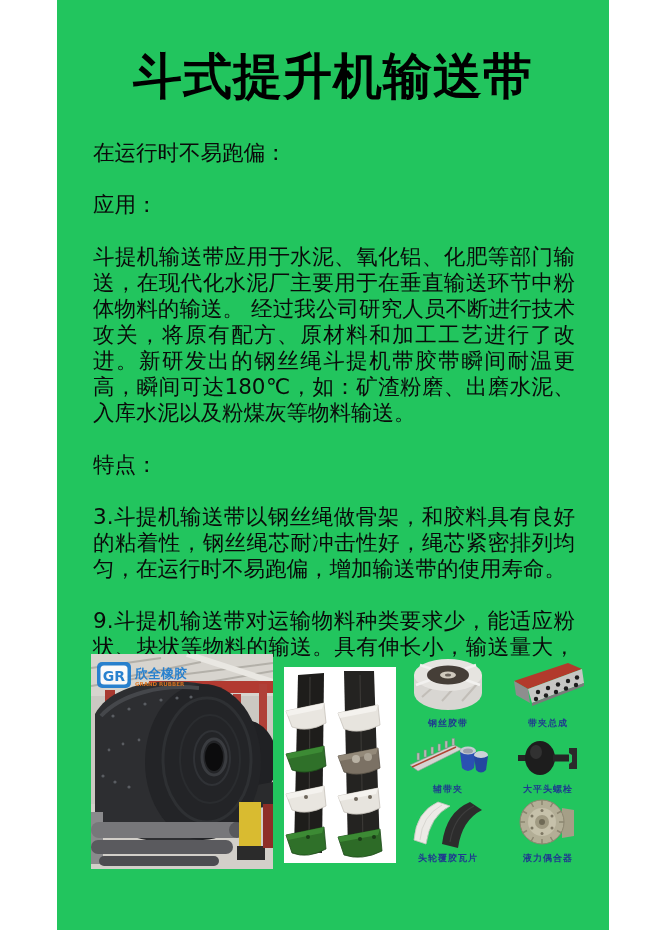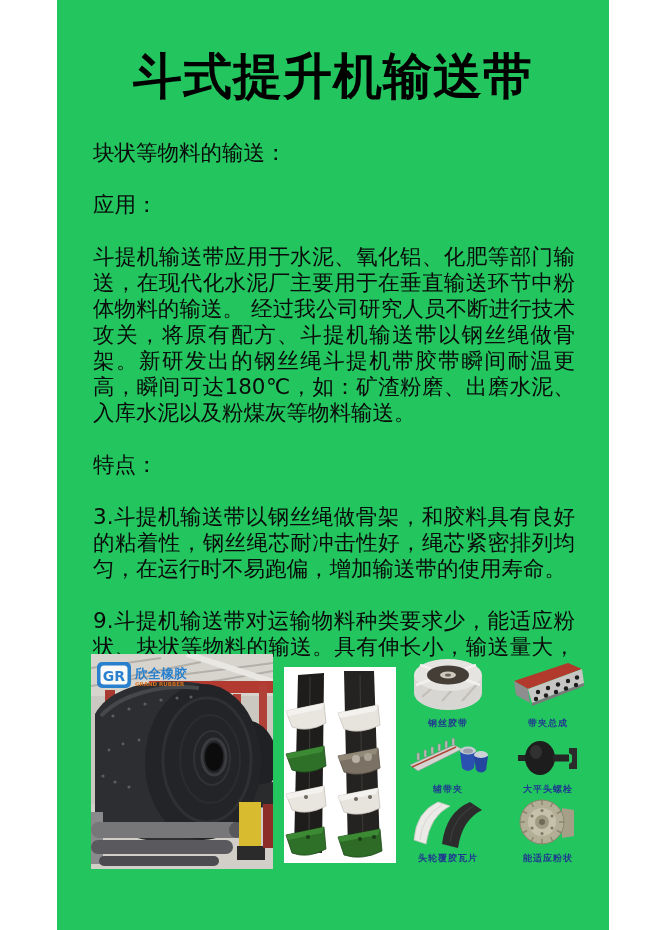--- a/index.html
+++ b/index.html
@@ -43,23 +43,23 @@
   svg text { font-family:"DejaVu Sans", sans-serif; }
 </style>
 </head>
 <body>
 
 <div class="page">
 
   <h1 class="title">斗式提升机输送带</h1>
 
   <div class="content">
-    <p>块状等物料的输送：</p>
+    <p>在运行时不易跑偏：</p>
     <p>应用：</p>
-    <p>斗提机输送带应用于水泥、氧化铝、化肥等部门输送，在现代化水泥厂主要用于在垂直输送环节中粉体物料的输送。 经过我公司研究人员不断进行技术攻关，将原有配方、斗提机输送带以钢丝绳做骨架。新研发出的钢丝绳斗提机带胶带瞬间耐温更高，瞬间可达180℃，如：矿渣粉磨、出磨水泥、入库水泥以及粉煤灰等物料输送。</p>
+    <p>斗提机输送带应用于水泥、氧化铝、化肥等部门输送，在现代化水泥厂主要用于在垂直输送环节中粉体物料的输送。 经过我公司研究人员不断进行技术攻关，将原有配方、原材料和加工工艺进行了改进。新研发出的钢丝绳斗提机带胶带瞬间耐温更高，瞬间可达180℃，如：矿渣粉磨、出磨水泥、入库水泥以及粉煤灰等物料输送。</p>
     <p>特点：</p>
     <p>3.斗提机输送带以钢丝绳做骨架，和胶料具有良好的粘着性，钢丝绳芯耐冲击性好，绳芯紧密排列均匀，在运行时不易跑偏，增加输送带的使用寿命。</p>
     <p>9.斗提机输送带对运输物料种类要求少，能适应粉状、块状等物料的输送。具有伸长小，输送量大，运行平稳等优点。</p>
   </div>
 
   <div class="photo-left">
     <svg viewBox="0 0 182 215" width="182" height="215">
       <rect width="182" height="215" fill="#cbc8c2"></rect>
       <rect width="182" height="42" fill="#d7d4ce"></rect>
       <path d="M0,14 L70,4 M30,24 L110,8 M80,22 L182,9 M0,32 L60,22 M118,28 L182,17" stroke="#b3b0a9" stroke-width="2" fill="none"></path>
@@ -289,21 +289,21 @@
                 <circle cx="44" cy="20" r="1.5"></circle>
                 <circle cx="44" cy="32" r="1.5"></circle>
               <circle cx="34" cy="37.5" r="1.5"></circle>
                 <circle cx="24" cy="32" r="1.5"></circle>
                 <circle cx="24" cy="20" r="1.5"></circle>
             </g>
             <circle cx="34" cy="26" r="7" fill="#a09a82"></circle>
             <circle cx="34" cy="26" r="3" fill="#6f6a56"></circle>
           </svg>
         </div>
-        <span class="thumb-label">能适应粉状</span>
+        <span class="thumb-label">液力偶合器</span>
       </div>
       <div class="grid-cell">
         <div class="thumb-box">
           <svg viewBox="0 0 80 52" width="80" height="52">
             <path d="M4,42 L66,38 L76,48 L12,52 Z" fill="#e9e8e4" stroke="#c2c1bd" stroke-width="0.6"></path>
             <rect x="14" y="4" width="9" height="12" fill="#27549a"></rect>
             <rect x="10" y="2" width="17" height="4" rx="2" fill="#1d2f55"></rect>
             <rect x="12" y="14" width="22" height="26" rx="2" fill="#2f64b5"></rect>
             <rect x="12" y="14" width="22" height="5" fill="#274f92"></rect>
             <rect x="34" y="22" width="6" height="14" fill="#9aa2ac"></rect>

